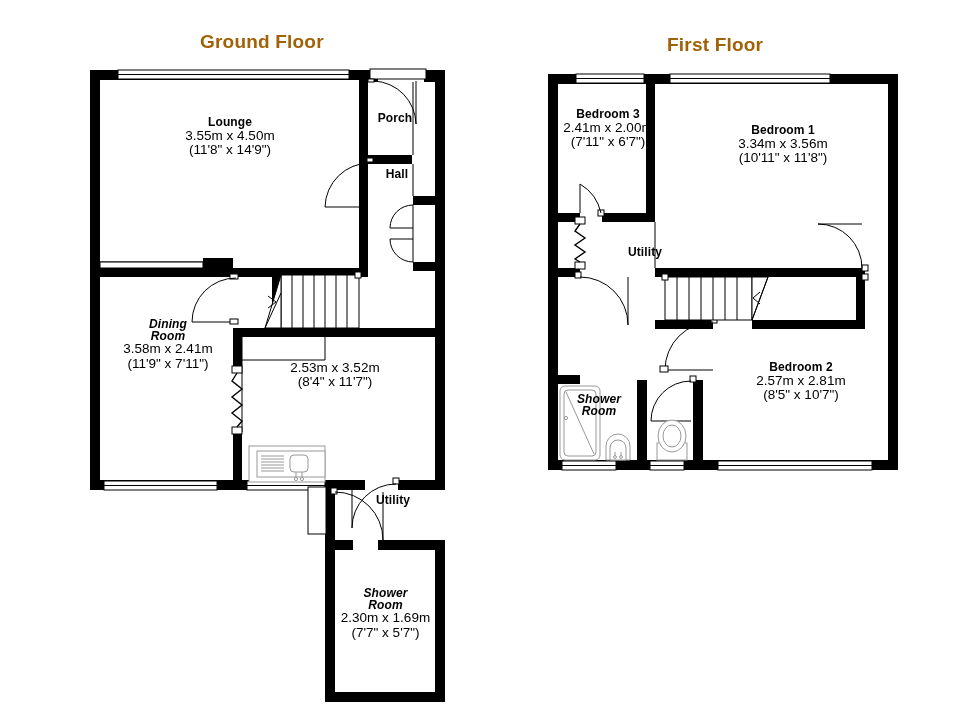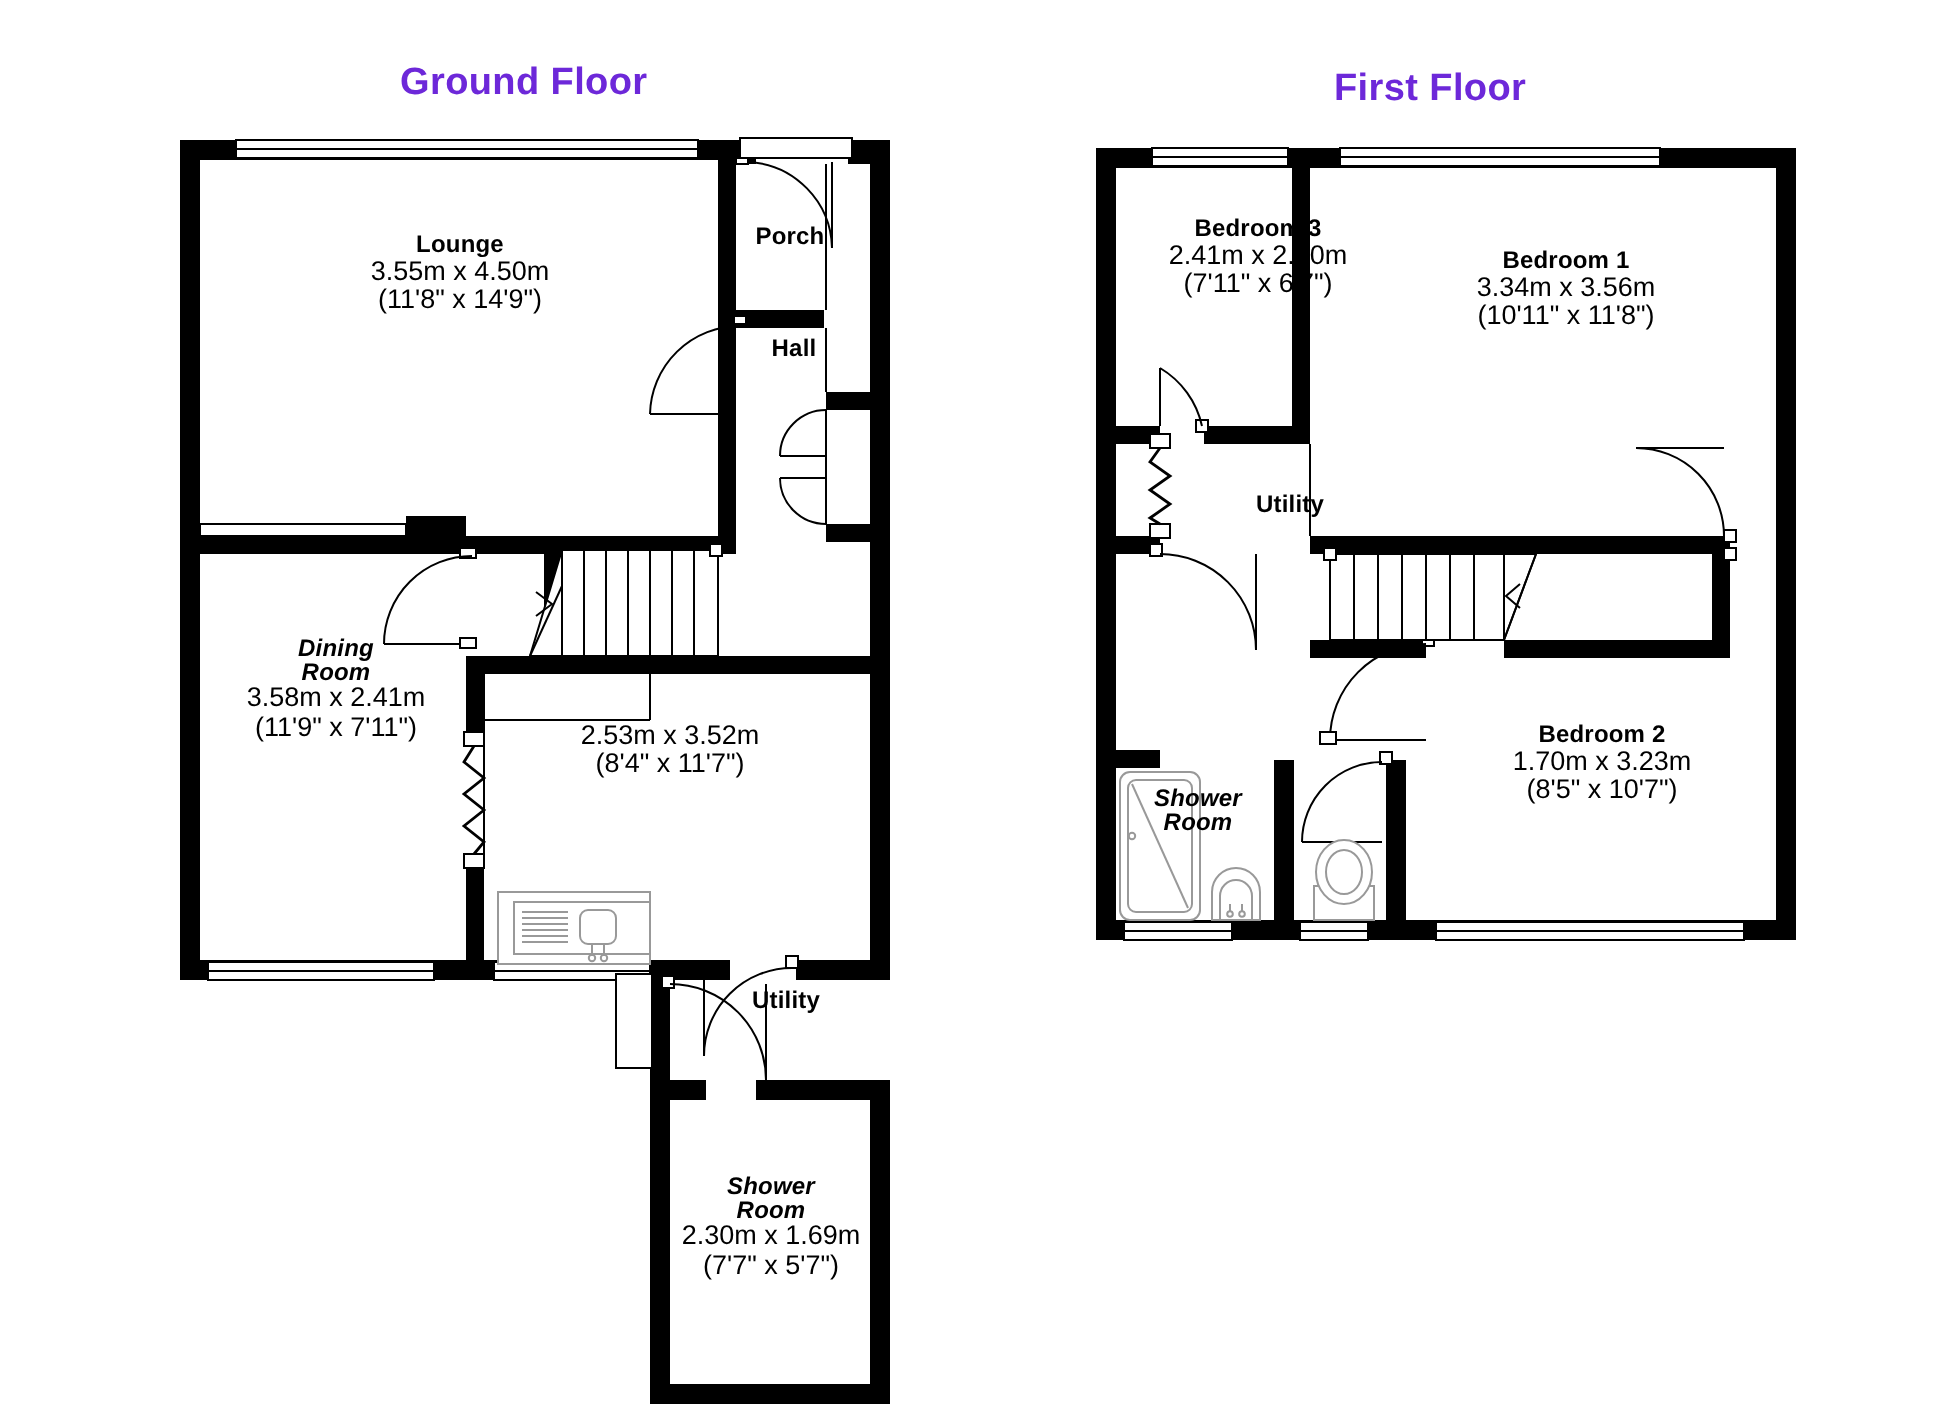--- a/index.html
+++ b/index.html
@@ -12,21 +12,21 @@
   #plan-root{position:absolute;left:0;top:0;width:980px;height:712px;}
   svg#floorplan{position:absolute;left:0;top:0;width:980px;height:712px;display:block;}
 
   .floor-title{
     position:absolute;
     font-family:"Liberation Sans", sans-serif;
     font-weight:bold;
     font-size:19px;
     letter-spacing:0.2px;
     white-space:nowrap;
-    color:#6d28d9;
+    color:#a16207;
   }
   .room-label{
     position:absolute;
     text-align:center;
     white-space:nowrap;
     color:#000;
     font-family:"Liberation Sans", sans-serif;
     line-height:1.06;
   }
   .room-label .rname{
@@ -414,39 +414,39 @@
     <span class="rname">Utility</span>
   </div>
 
   <div class="room-label two-line" style="left:278px;top:587px;width:215px;">
     <span class="rname">Shower</span>
     <span class="rname">Room</span>
     <span class="rdim">2.30m x 1.69m</span>
     <span class="rdim">(7'7" x 5'7")</span>
   </div>
 
-  <div class="room-label" style="left:553px;top:108px;width:152px;">
+  <div class="room-label" style="left:532px;top:108px;width:152px;">
     <span class="rname">Bedroom 3</span>
     <span class="rdim">2.41m x 2.00m</span>
     <span class="rdim">(7'11" x 6'7")</span>
   </div>
 
   <div class="room-label" style="left:700px;top:124px;width:166px;">
     <span class="rname">Bedroom 1</span>
     <span class="rdim">3.34m x 3.56m</span>
     <span class="rdim">(10'11" x 11'8")</span>
   </div>
 
   <div class="room-label" style="left:585px;top:246px;width:120px;">
     <span class="rname">Utility</span>
   </div>
 
   <div class="room-label" style="left:714px;top:361px;width:174px;">
     <span class="rname">Bedroom 2</span>
-    <span class="rdim">1.70m x 3.23m</span>
+    <span class="rdim">2.57m x 2.81m</span>
     <span class="rdim">(8'5" x 10'7")</span>
   </div>
 
   <div class="room-label two-line" style="left:544px;top:393px;width:110px;">
     <span class="rname">Shower</span>
     <span class="rname">Room</span>
   </div>
 
 </div>
 

